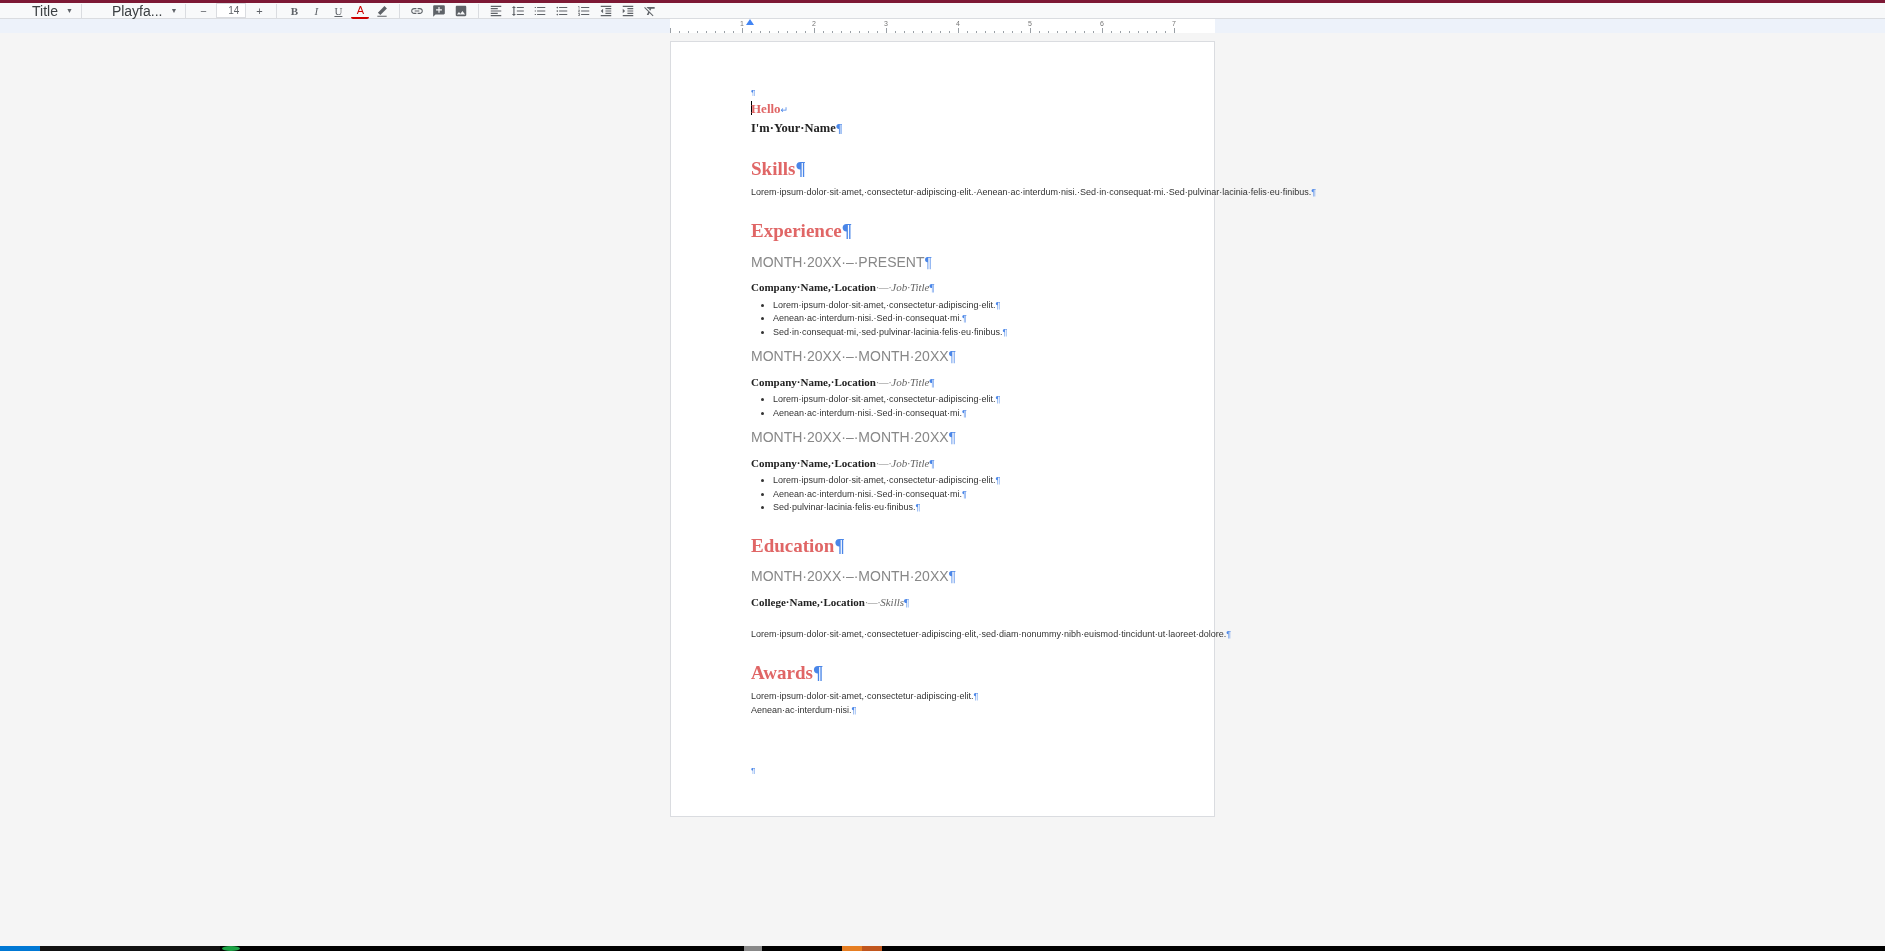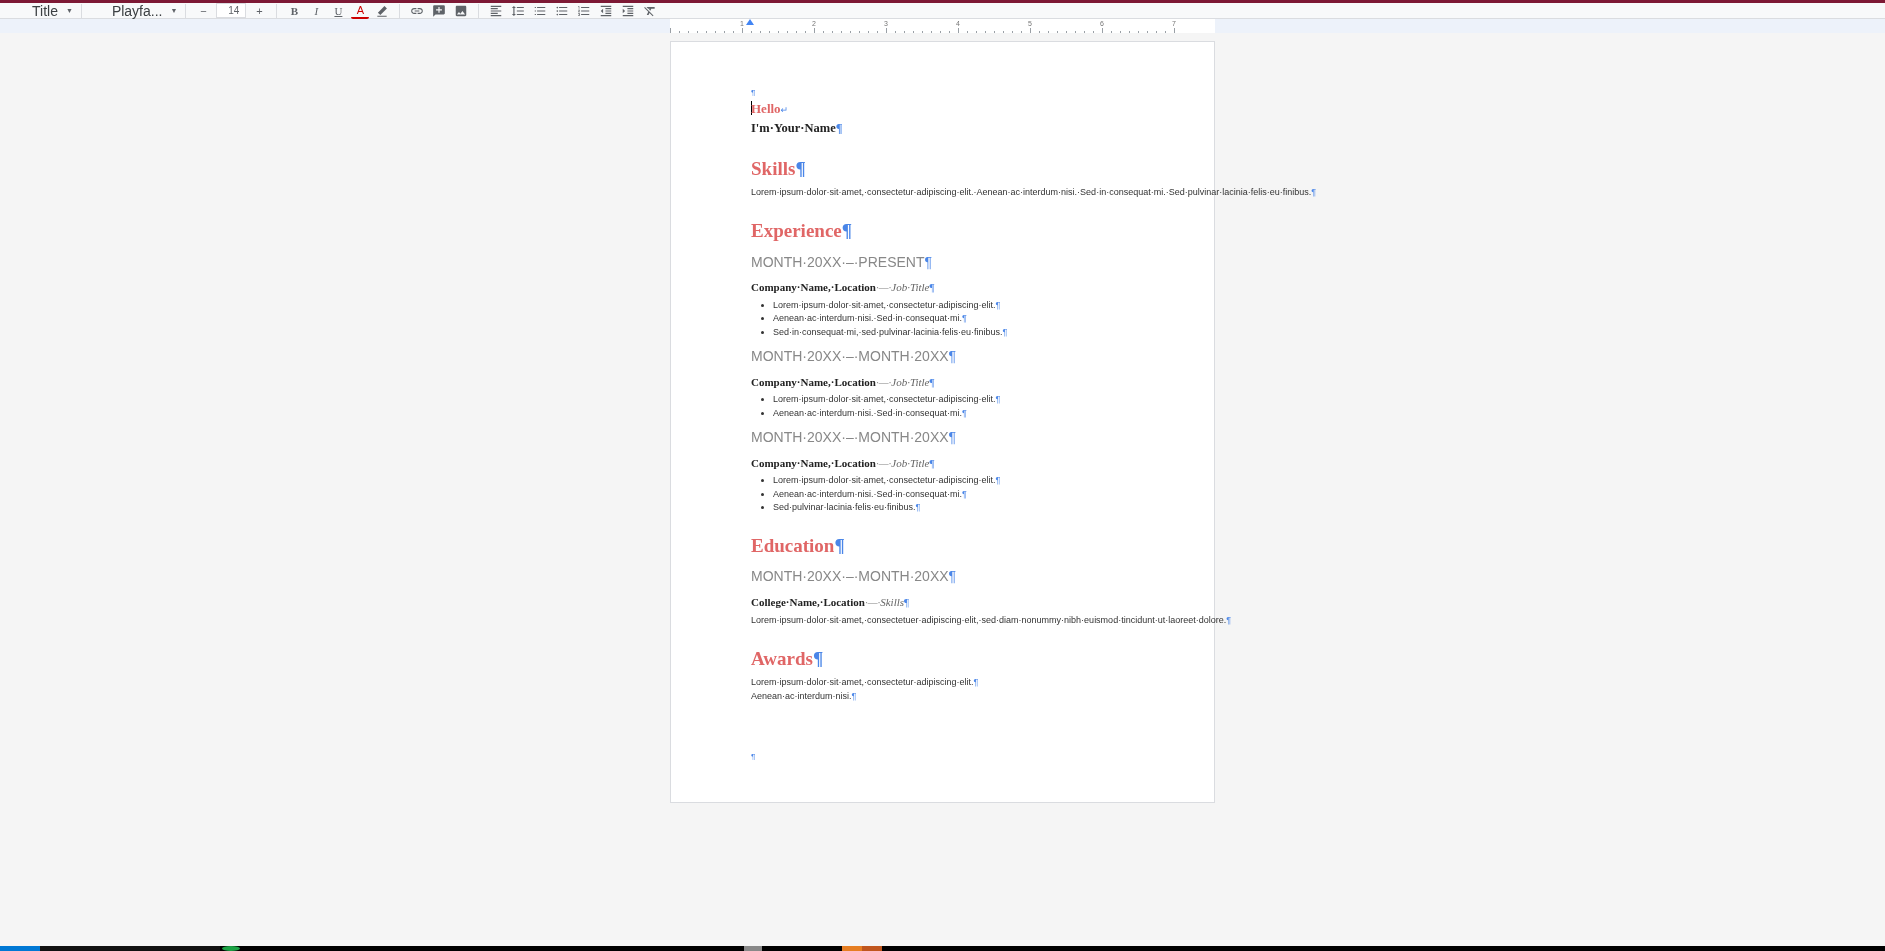--- a/index.html
+++ b/index.html
@@ -434,21 +434,21 @@
 
     <div class="section-head">
       <span>Education</span><span class="pilcrow">¶</span>
     </div>
     <div class="date-line">
       <span>MONTH·20XX·–·MONTH·20XX</span><span class="pilcrow">¶</span>
     </div>
     <div class="job-line">
       <span class="company">College·Name,·Location</span><span class="dash">·—·</span><span class="title">Skills</span><span class="pilcrow">¶</span>
     </div>
-    <div class="body-text" style="margin-top:4px;">
+    <div class="body-text" style="margin-top:18px;">
       <span>Lorem·ipsum·dolor·sit·amet,·consectetuer·adipiscing·elit,·sed·diam·nonummy·nibh·euismod·tincidunt·ut·laoreet·dolore.</span><span class="pilcrow">¶</span>
     </div>
 
     <div class="section-head">
       <span>Awards</span><span class="pilcrow">¶</span>
     </div>
     <div class="body-text">
       <span>Lorem·ipsum·dolor·sit·amet,·consectetur·adipiscing·elit.</span><span class="pilcrow">¶</span><br>
       <span>Aenean·ac·interdum·nisi.</span><span class="pilcrow">¶</span>
     </div>

